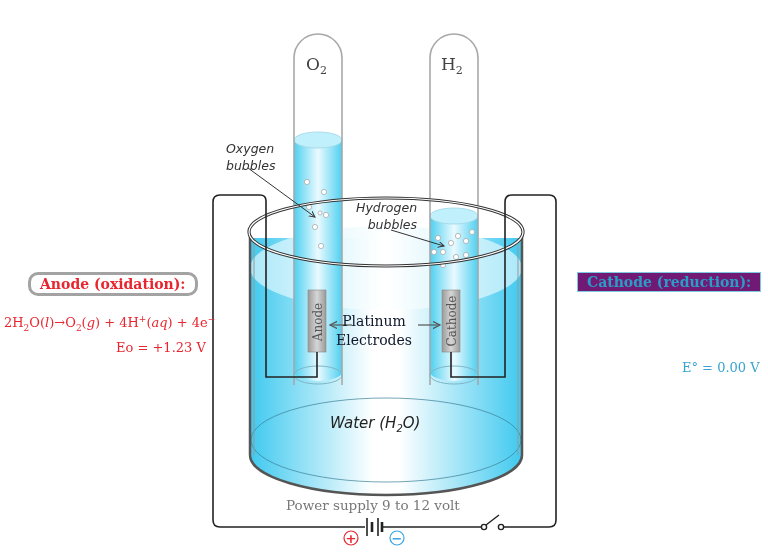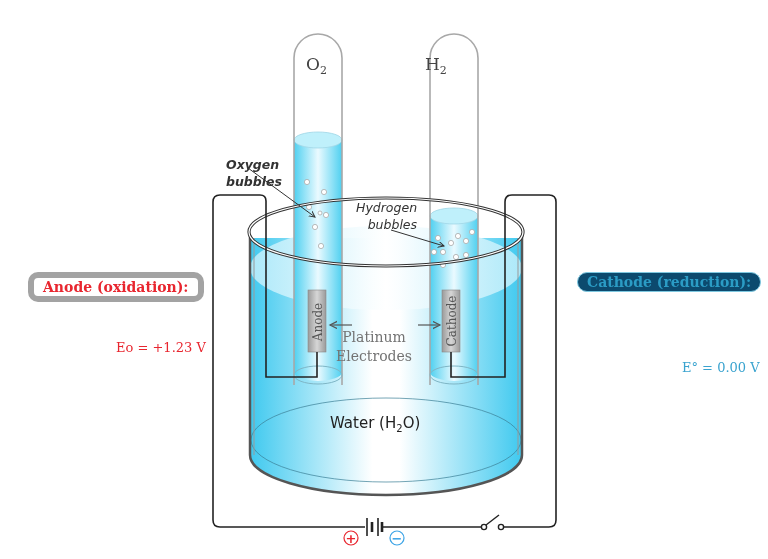--- a/index.html
+++ b/index.html
@@ -3,29 +3,29 @@
 <meta charset="utf-8">
 <style>
   html, body { margin: 0; padding: 0; background: #ffffff; }
   body { width: 768px; height: 559px; position: relative; overflow: hidden; font-family: "DejaVu Serif", serif; }
   #stage { position: absolute; left: 0; top: 0; width: 768px; height: 559px; }
   .lbl { position: absolute; white-space: nowrap; }
   .serif { font-family: "DejaVu Serif", serif; }
   .hand { font-family: "DejaVu Sans", sans-serif; font-style: italic; color: #333; }
   .tube-label { font-size: 17px; color: #444; text-align: center; }
   .tube-label sub { font-size: 11px; }
-  .anode-box { left: 28px; top: 272px; border: 6px solid #a3a3a3; border-radius: 10px; padding: 1px 9px; color: #e8262f; font-weight: bold; font-size: 14px; background: #fff; }
-  .cathode-box { left: 577px; top: 272px; border: 1px solid #7ec8e0; border-radius: 10px; padding: 1px 9px; color: #2b9cc5; font-weight: bold; font-size: 14px; background: #0c4a6e; }
+  .anode-box { left: 28px; top: 272px; border: 3px solid #a3a3a3; border-radius: 10px; padding: 1px 9px; color: #e8262f; font-weight: bold; font-size: 14px; background: #fff; }
+  .cathode-box { left: 577px; top: 272px; border: 1px solid #7ec8e0; border-radius: 0; padding: 1px 9px; color: #2b9cc5; font-weight: bold; font-size: 14px; background: #701a75; }
   .eq-red { color: #e8262f; font-size: 13px; }
   .eq-blue { color: #3aa3cf; font-size: 13px; }
   .eq-red sub, .eq-blue sub { font-size: 9px; }
   .eq-red sup, .eq-blue sup { font-size: 9px; }
   .hand-lbl { font-size: 12.5px; line-height: 17px; color: #333; }
-  .elec-center { left: 336px; top: 312px; font-size: 14px; color: #737373; text-align: center; line-height: 19px; margin-top: 16px; }
-  .water-lbl { left: 330px; top: 414px; font-size: 15px; color: #222; font-family: "DejaVu Sans", sans-serif; }
+  .elec-center { left: 336px; top: 312px; font-size: 14px; color: #0f172a; text-align: center; line-height: 19px; }
+  .water-lbl { left: 330px; top: 414px; font-size: 15px; color: #222; font-family: "DejaVu Sans", sans-serif; font-style: italic; }
   .water-lbl sub { font-size: 10px; }
   .power-lbl { left: 286px; top: 497px; font-size: 13.5px; color: #777; }
   .watermark { left: 320px; top: 543px; font-size: 11px; color: #ddd; font-style: italic; letter-spacing: 0.5px; }
   .plate-text { font-size: 12px; fill: #555; font-family: "DejaVu Serif", serif; }
 </style>
 </head>
 <body>
 
 <div id="stage">
   <svg width="768" height="559" viewBox="0 0 768 559" xmlns="http://www.w3.org/2000/svg" style="position:absolute;left:0;top:0;">
@@ -145,42 +145,46 @@
 
     <line x1="248" y1="168" x2="315" y2="217" stroke="#333" stroke-width="1" marker-end="url(#arrowHead)"></line>
     <line x1="391" y1="230" x2="444" y2="246" stroke="#333" stroke-width="1" marker-end="url(#arrowHead)"></line>
     <line x1="352" y1="325" x2="330" y2="325" stroke="#555" stroke-width="1.2" marker-end="url(#arrowHeadG)"></line>
     <line x1="418" y1="325" x2="440" y2="325" stroke="#555" stroke-width="1.2" marker-end="url(#arrowHeadG)"></line>
   </svg>
 
   <div class="lbl serif tube-label" style="left:306px;top:54px;">
     <span>O</span><sub>2</sub>
   </div>
-  <div class="lbl serif tube-label" style="left:425px;top:54px;">
+  <div class="lbl serif tube-label" style="left:441px;top:54px;">
     <span>H</span><sub>2</sub>
   </div>
 
-  <div class="lbl hand hand-lbl" style="left:226px;top:156px;font-weight:bold;">
+  <div class="lbl hand hand-lbl" style="left:226px;top:140px;">
     <div>Oxygen</div>
     <div>bubbles</div>
   </div>
   <div class="lbl hand hand-lbl" style="left:356px;top:199px;text-align:right;">
     <div>Hydrogen</div>
     <div>bubbles</div>
   </div>
 
   <div class="lbl serif elec-center">
     <div>Platinum</div>
     <div>Electrodes</div>
   </div>
 
   <div class="lbl water-lbl">
     <span>Water (H</span><sub>2</sub><span>O)</span>
   </div>
 
   <div class="lbl serif anode-box">Anode (oxidation):</div>
+  <div class="lbl serif eq-red" style="left:4px;top:314px;">
+    <span>2H</span><sub>2</sub><span>O(</span><i>l</i><span>)→O</span><sub>2</sub><span>(</span><i>g</i><span>) + 4H</span><sup>+</sup><span>(</span><i>aq</i><span>) + 4e</span><sup>−</sup>
+  </div>
   <div class="lbl serif eq-red" style="left:116px;top:340px;">Eo = +1.23 V</div>
 
   <div class="lbl serif cathode-box">Cathode (reduction):</div>
   <div class="lbl serif eq-blue" style="left:682px;top:360px;">E° = 0.00 V</div>
 
+  <div class="lbl serif power-lbl">Power supply 9 to 12 volt</div>
 
 </div>
 
 </body></html>

